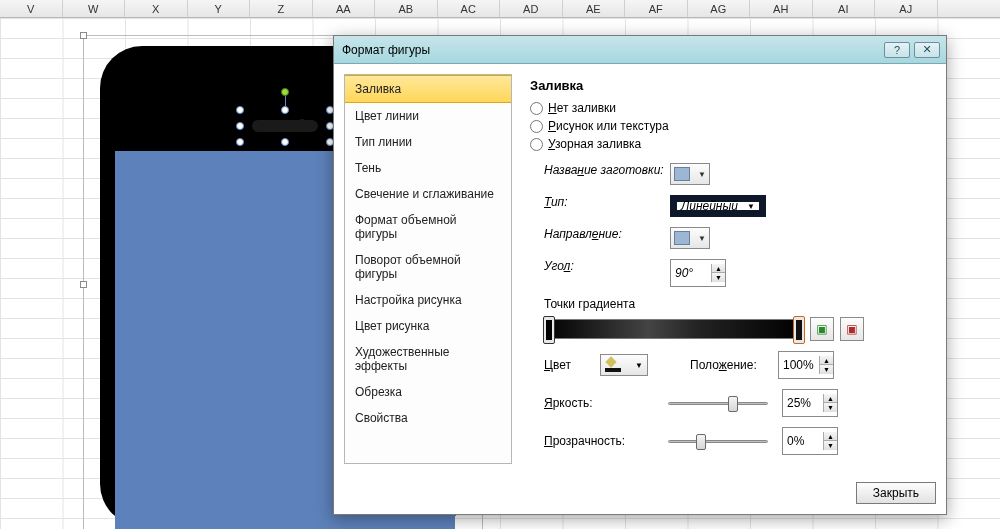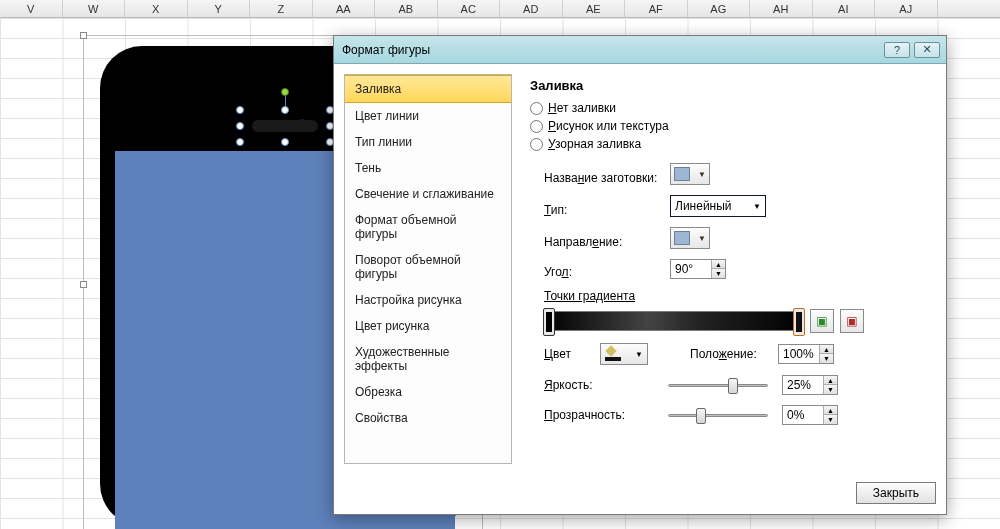--- a/index.html
+++ b/index.html
@@ -44,34 +44,34 @@
   .panels { display:flex; height:calc(100% - 40px); gap:8px; }
   .navlist { width:168px; border:1px solid #b6b6b6; background:#fdfdfd; overflow:auto; }
   .navlist div { padding:6px 10px; font-size:12px; color:#222; cursor:pointer; border-bottom:0; }
   .navlist div.sel { background:linear-gradient(#ffe89a,#ffd658); border:1px solid #d6a920; border-left:none; border-right:none; }
   .content { flex:1; padding:4px 10px; overflow:auto; }
   .content h3 { font-size:13px; font-weight:bold; margin-bottom:8px; }
   .radios { display:flex; flex-direction:column; gap:4px; margin-bottom:12px; }
   .radios label { font-size:12px; display:flex; align-items:center; gap:5px; }
   .radios label u { text-decoration:underline; }
   .radios input { margin:0; }
-  .row { display:flex; align-items:flex-end; margin:4px 0 10px 14px; }
+  .row { display:flex; align-items:flex-start; margin:4px 0 10px 14px;font-style:italic; }
   .row .lbl { width:126px; font-size:12px; }
   .row .lbl u { text-decoration:underline; }
   .swatch-btn { width:40px; height:22px; border:1px solid #8a8a8a; background:linear-gradient(#fdfdfd,#e6e6e6); display:inline-flex; align-items:center; padding:0 3px; cursor:pointer; }
   .swatch-btn .sw { width:16px; height:14px; background:#9db6d4; border:1px solid #6a7f9a; }
   .swatch-btn .caret { margin-left:auto; font-size:8px; color:#333; }
-  .sel-box { width:96px; height:22px; border:1px solid #0f172a; background:#fff; font-size:12px; padding:2px 4px; display:inline-flex; align-items:center; }
+  .sel-box { width:96px; height:22px; border:7px solid #0f172a; background:#fff; font-size:12px; padding:2px 4px; display:inline-flex; align-items:center; }
   .sel-box .caret { margin-left:auto; font-size:8px; }
-  .spin { display:inline-flex; width:56px; height:20px; border:1px solid #8a8a8a; background:#fff; font-size:12px; align-items:center; }
+  .spin { display:inline-flex; width:56px; height:28px; border:1px solid #8a8a8a; background:#fff; font-size:12px; align-items:center; }
   .spin span:first-child { flex:1; padding-left:4px; }
   .spin .arrs { width:14px; display:flex; flex-direction:column; }
   .spin .arrs div { height:9px; font-size:7px; display:flex; align-items:center; justify-content:center; border-left:1px solid #aaa; cursor:pointer; background:linear-gradient(#f5f5f5,#e0e0e0); }
   .spin .arrs div:first-child{border-bottom:1px solid #aaa;}
-  .sec-title { font-size:12px; margin:8px 0 6px 14px; text-decoration:underline; }
+  .sec-title { font-size:12px; margin:8px 0 6px 14px; }
   .grad-bar { margin:0 0 6px 14px; display:flex; align-items:center; gap:6px; }
   .grad-track { width:260px; height:20px; border:1px solid #7a7a7a; background:linear-gradient(90deg,#000 0%,#444 40%,#222 60%,#000 100%); position:relative; }
   .stop { position:absolute; top:-4px; width:12px; height:28px; border:1px solid #333; background:#e8e8e8; border-radius:2px; cursor:pointer; }
   .stop .inner{ position:absolute; left:2px; right:2px; top:3px; bottom:3px; }
   .grad-btn { width:24px; height:24px; border:1px solid #8a8a8a; background:linear-gradient(#fdfdfd,#e6e6e6); display:flex; align-items:center; justify-content:center; font-size:12px; cursor:pointer; }
   .grad-btn.g1{color:#2a8a2a}.grad-btn.g2{color:#b02a2a}
   .color-row { margin:10px 0 0 14px; display:flex; align-items:center; gap:8px; }
   .color-btn { width:48px; height:22px; border:1px solid #8a8a8a; background:linear-gradient(#fdfdfd,#e6e6e6); display:inline-flex; align-items:center; padding:0 4px; cursor:pointer; }
   .paint-ico { width:16px; height:14px; position:relative; }
   .paint-ico::before{content:"";position:absolute;left:2px;top:0;width:8px;height:8px;background:#d0c060;transform:rotate(45deg);}

